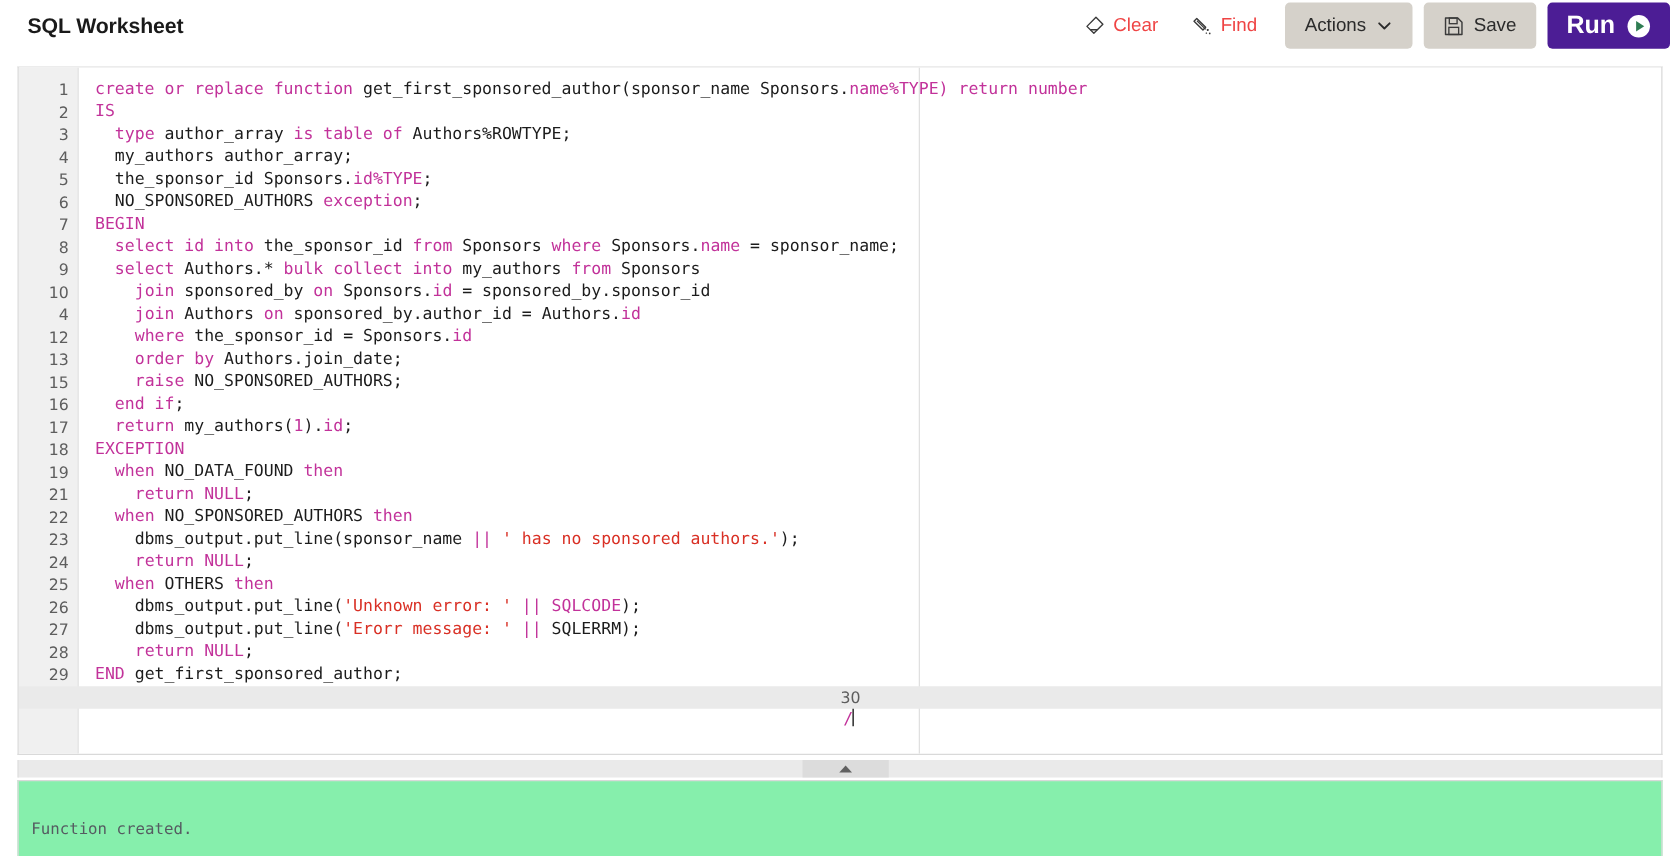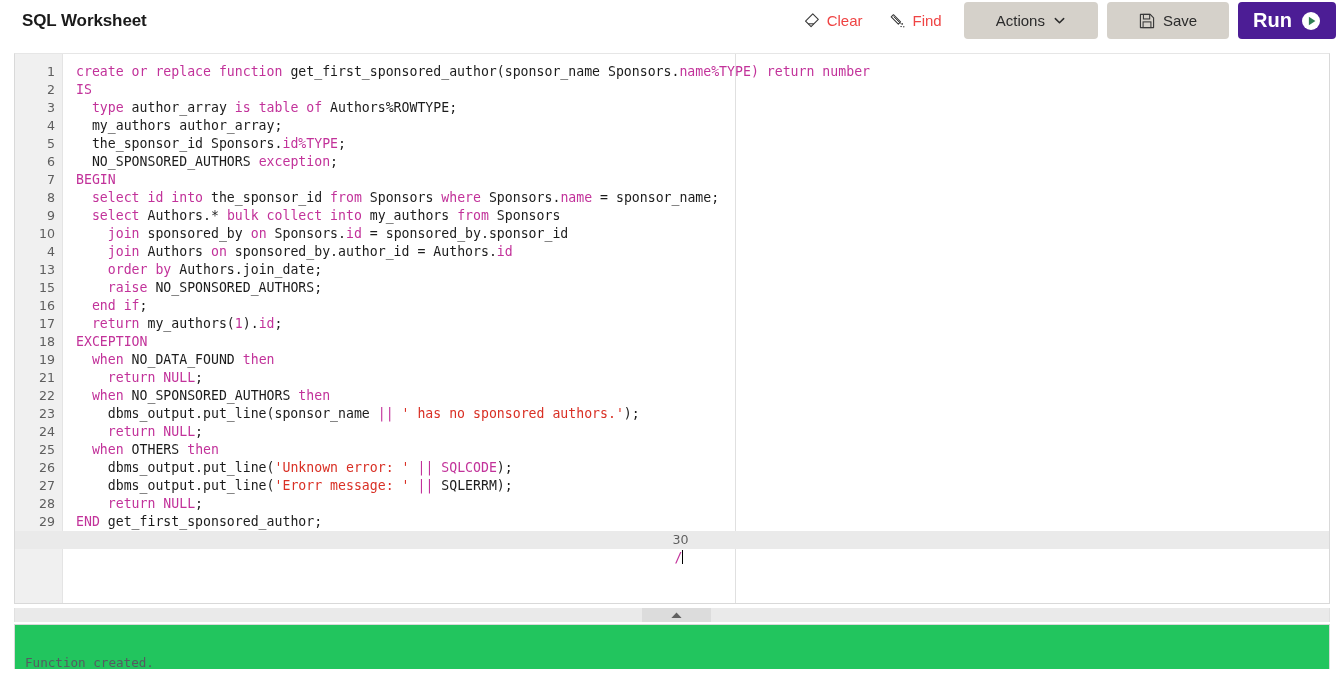--- a/index.html
+++ b/index.html
@@ -56,21 +56,21 @@
   }
   .tb-btn {
     display: flex;
     align-items: center;
     justify-content: center;
     gap: 8px;
     background: #d5d1ca;
     border: none;
     border-radius: 4px;
     height: 37px;
-    padding: 0 32px;
+    padding: 0 16px;
     margin-left: 9px;
     font-family: "Liberation Sans", sans-serif;
     font-size: 15px;
     color: #2b2b2b;
     cursor: pointer;
     white-space: nowrap;
   }
   .tb-run {
     display: flex;
     align-items: center;
@@ -189,22 +189,22 @@
     justify-content: center;
     cursor: ns-resize;
   }
 
   
   .output {
     position: absolute;
     left: 14px;
     top: 624px;
     width: 1316px;
-    height: 45px;
-    background: #22c55e;
+    height: 61px;
+    background: #86efac;
     border: 1px solid #d9d9d9;
     border-bottom: none;
     box-sizing: border-box;
     overflow: hidden;
   }
   .output-text {
     position: absolute;
     left: 10px;
     top: 30px;
     font-family: "DejaVu Sans Mono", monospace;
@@ -286,20 +286,21 @@
         <div class="line"><div class="lineno">2</div><div class="linetext"><span class="kw">IS</span></div></div>
         <div class="line"><div class="lineno">3</div><div class="linetext"><span>  </span><span class="kw">type</span><span> author_array </span><span class="kw">is table of</span><span> Authors%ROWTYPE;</span></div></div>
         <div class="line"><div class="lineno">4</div><div class="linetext"><span>  my_authors author_array;</span></div></div>
         <div class="line"><div class="lineno">5</div><div class="linetext"><span>  the_sponsor_id Sponsors.</span><span class="kw">id%TYPE</span><span>;</span></div></div>
         <div class="line"><div class="lineno">6</div><div class="linetext"><span>  NO_SPONSORED_AUTHORS </span><span class="kw">exception</span><span>;</span></div></div>
         <div class="line"><div class="lineno">7</div><div class="linetext"><span class="kw">BEGIN</span></div></div>
         <div class="line"><div class="lineno">8</div><div class="linetext"><span>  </span><span class="kw">select id into</span><span> the_sponsor_id </span><span class="kw">from</span><span> Sponsors </span><span class="kw">where</span><span> Sponsors.</span><span class="kw">name</span><span> = sponsor_name;</span></div></div>
         <div class="line"><div class="lineno">9</div><div class="linetext"><span>  </span><span class="kw">select</span><span> Authors.* </span><span class="kw">bulk collect into</span><span> my_authors </span><span class="kw">from</span><span> Sponsors</span></div></div>
         <div class="line"><div class="lineno">10</div><div class="linetext"><span>    </span><span class="kw">join</span><span> sponsored_by </span><span class="kw">on</span><span> Sponsors.</span><span class="kw">id</span><span> = sponsored_by.sponsor_id</span></div></div>
         <div class="line"><div class="lineno">4</div><div class="linetext"><span>    </span><span class="kw">join</span><span> Authors </span><span class="kw">on</span><span> sponsored_by.author_id = Authors.</span><span class="kw">id</span></div></div>
+        <div class="line"><div class="lineno">12</div><div class="linetext"><span>    </span><span class="kw">where</span><span> the_sponsor_id = Sponsors.</span><span class="kw">id</span></div></div>
         <div class="line"><div class="lineno">13</div><div class="linetext"><span>    </span><span class="kw">order by</span><span> Authors.join_date;</span></div></div>
         <div class="line"><div class="lineno">15</div><div class="linetext"><span>    </span><span class="kw">raise</span><span> NO_SPONSORED_AUTHORS;</span></div></div>
         <div class="line"><div class="lineno">16</div><div class="linetext"><span>  </span><span class="kw">end if</span><span>;</span></div></div>
         <div class="line"><div class="lineno">17</div><div class="linetext"><span>  </span><span class="kw">return</span><span> my_authors(</span><span class="num">1</span><span>).</span><span class="kw">id</span><span>;</span></div></div>
         <div class="line"><div class="lineno">18</div><div class="linetext"><span class="kw">EXCEPTION</span></div></div>
         <div class="line"><div class="lineno">19</div><div class="linetext"><span>  </span><span class="kw">when</span><span> NO_DATA_FOUND </span><span class="kw">then</span></div></div>
         <div class="line"><div class="lineno">21</div><div class="linetext"><span>    </span><span class="kw">return NULL</span><span>;</span></div></div>
         <div class="line"><div class="lineno">22</div><div class="linetext"><span>  </span><span class="kw">when</span><span> NO_SPONSORED_AUTHORS </span><span class="kw">then</span></div></div>
         <div class="line"><div class="lineno">23</div><div class="linetext"><span>    dbms_output.put_line(sponsor_name </span><span class="op">||</span><span> </span><span class="str">' has no sponsored authors.'</span><span>);</span></div></div>
         <div class="line"><div class="lineno">24</div><div class="linetext"><span>    </span><span class="kw">return NULL</span><span>;</span></div></div>

